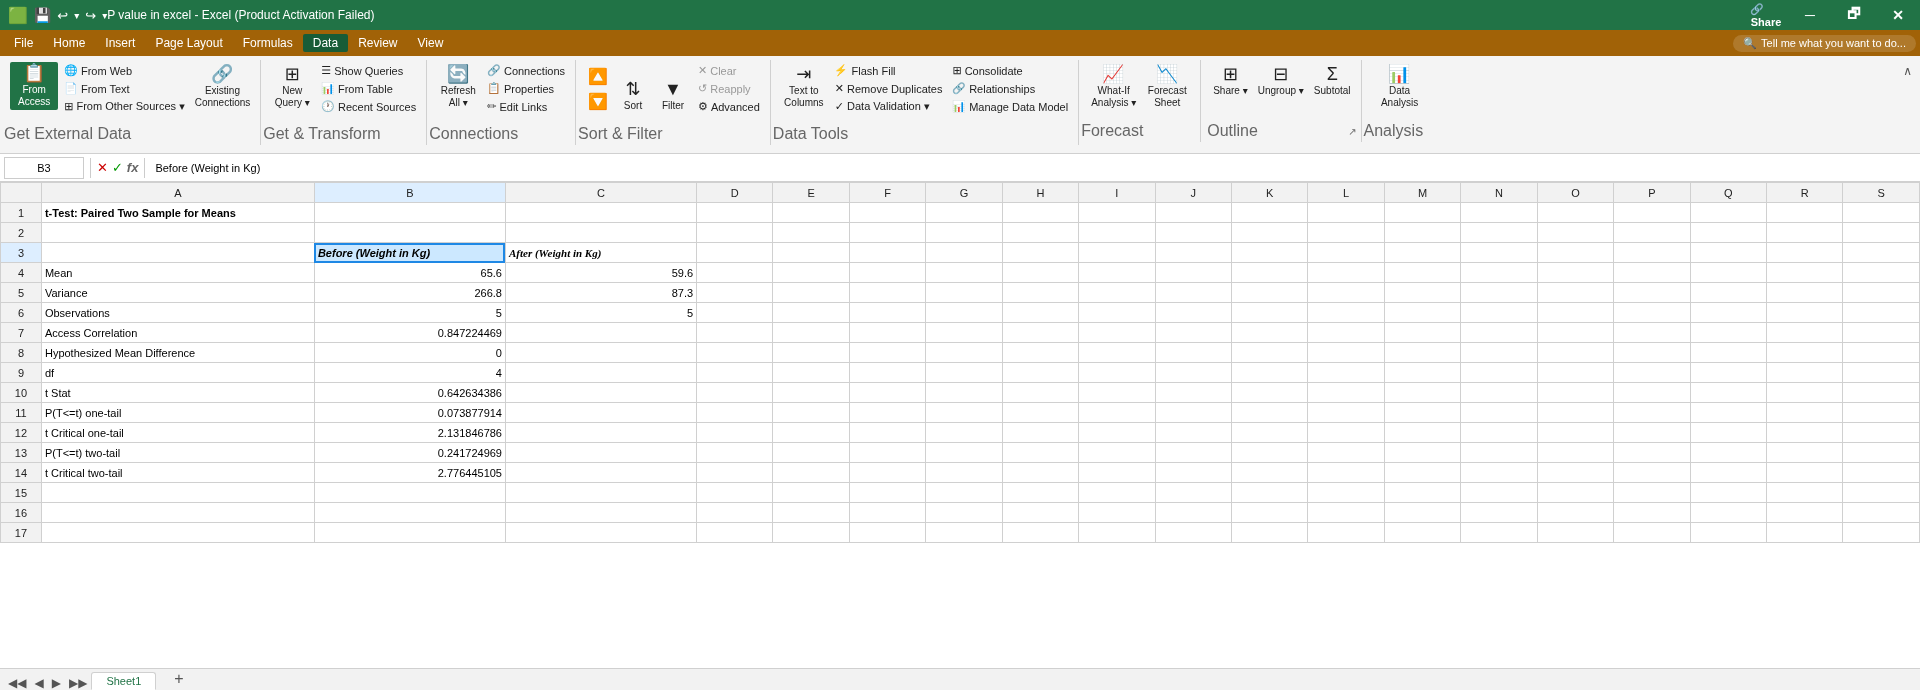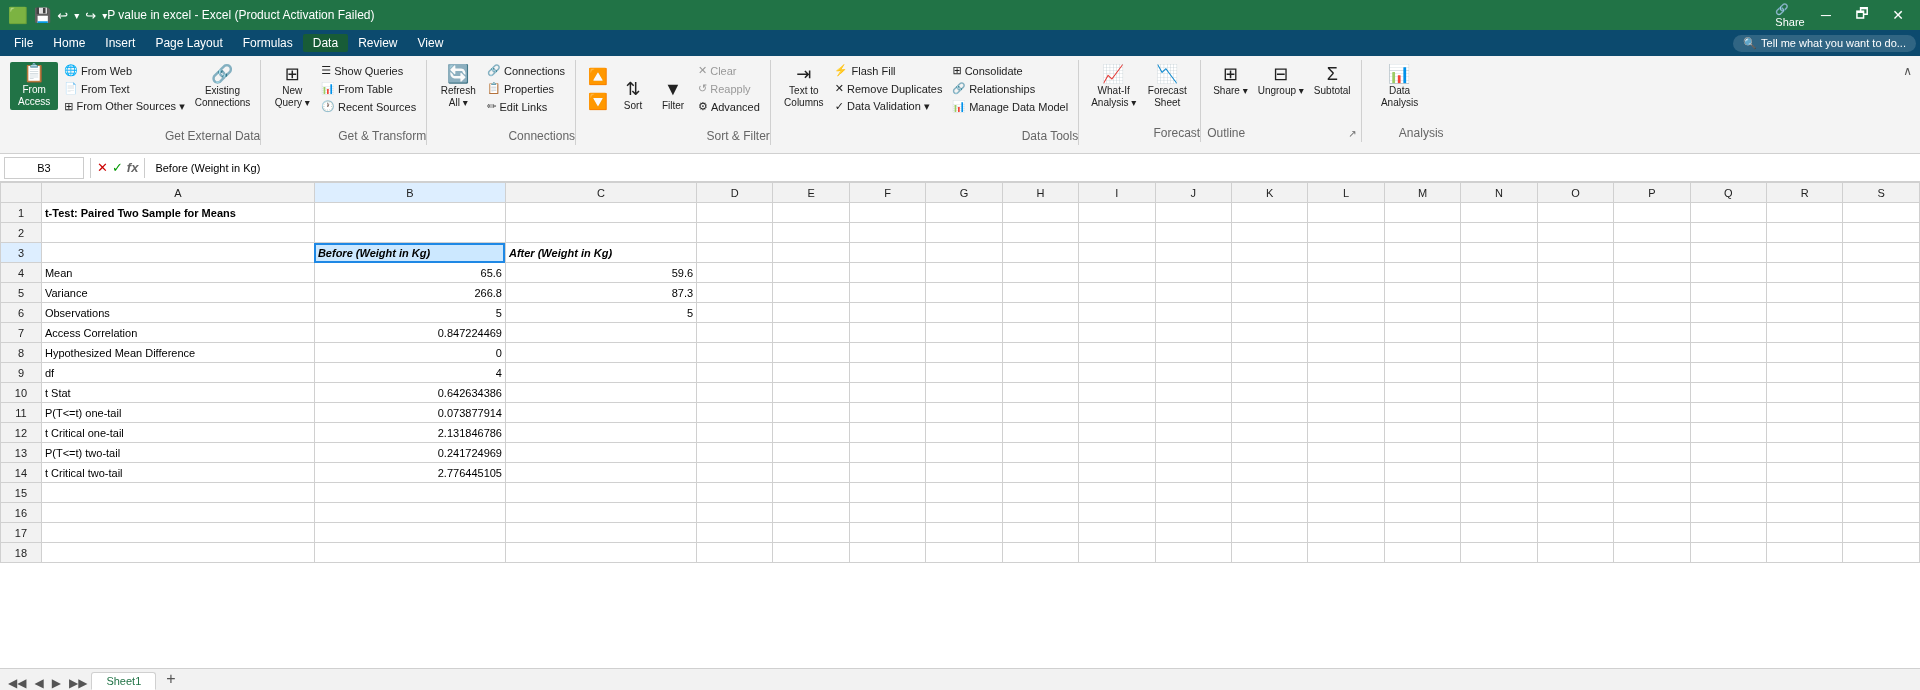--- a/index.html
+++ b/index.html
@@ -9,27 +9,27 @@
     .title-bar {
       height: 30px;
       background: #217346;
       display: flex;
       align-items: center;
       justify-content: space-between;
       padding: 0 8px;
       color: #fff;
     }
     .title-bar-left { display: flex; align-items: center; gap: 6px; }
-    .title-bar-controls { display: flex; gap: 8px; }
+    .title-bar-controls { display: flex; gap: 16px; font-weight: bold; }
     .title-bar-controls span { width: 28px; height: 22px; display: flex; align-items: center; justify-content: center; cursor: pointer; font-size: 14px; color: #fff; }
 
     
     .menu-bar {
       height: 26px;
-      background: #0c4a6e;
+      background: #a16207;
       display: flex;
       align-items: center;
       padding: 0 4px;
       color: #fff;
     }
     .menu-item {
       padding: 2px 10px;
       cursor: pointer;
       font-size: 12px;
       border-radius: 2px;
@@ -53,23 +53,23 @@
       display: flex;
       flex-direction: column;
       align-items: stretch;
       border-right: 1px solid #d0d0d0;
       padding: 2px 6px 2px 6px;
       min-height: 82px;
       position: relative;
     }
     .ribbon-group:last-child { border-right: none; }
     .ribbon-group-label {
-      font-size: 12px;
+      font-size: 16px;
       color: #666;
-      text-align: right;
+      text-align: left;
       position: absolute;
       bottom: 2px;
       left: 0; right: 0;
     }
     .ribbon-buttons {
       display: flex;
       flex-direction: row;
       gap: 2px;
       flex: 1;
       align-items: flex-start;
@@ -204,21 +204,21 @@
       gap: 0;
     }
     .sheet-tab {
       padding: 2px 14px;
       border: 1px solid #d0d0d0;
       border-bottom: none;
       background: #e0e0e0;
       font-size: 11px;
       cursor: pointer;
       border-radius: 3px 3px 0 0;
-      margin-right: 2px;
+      margin-right: 10px;
     }
     .sheet-tab.active { background: #fff; border-bottom: 1px solid #fff; color: #217346; }
   </style>
 </head>
 <body>
 
 <div class="title-bar">
   <div class="title-bar-left">
     <span style="font-size:16px;">🟩</span>
     <span style="font-size:14px; cursor:pointer;">💾</span>
@@ -567,21 +567,21 @@
           <td></td>
           <td></td>
           <td></td>
           <td></td>
         </tr>
 
         <tr>
           <th class="row-header selected-row-header">3</th>
           <td style="border:1px solid #d0d0d0;"></td>
           <td class="selected-cell" style="font-style:italic;font-weight:bold;">Before (Weight in Kg)</td>
-          <td style="font-style:italic;font-weight:bold;">After (Weight in Kg)</td>
+          <td style="font-style:italic;font-weight:bold;font-family:Liberation Serif, serif;">After (Weight in Kg)</td>
           <td></td>
           <td></td>
           <td></td>
           <td></td>
           <td></td>
           <td></td>
           <td></td>
           <td></td>
           <td></td>
           <td></td>
@@ -885,42 +885,20 @@
             <td></td>
             <td></td>
             <td></td>
             <td></td>
             <td></td>
             <td></td>
             <td></td>
         </tr>
         <tr>
           <th class="row-header">17</th>
-          <td></td>
-            <td></td>
-            <td></td>
-            <td></td>
-            <td></td>
-            <td></td>
-            <td></td>
-            <td></td>
-            <td></td>
-            <td></td>
-            <td></td>
-            <td></td>
-            <td></td>
-            <td></td>
-            <td></td>
-            <td></td>
-            <td></td>
-            <td></td>
-            <td></td>
-        </tr>
-        <tr>
-          <th class="row-header">18</th>
           <td></td>
             <td></td>
             <td></td>
             <td></td>
             <td></td>
             <td></td>
             <td></td>
             <td></td>
             <td></td>
             <td></td>

